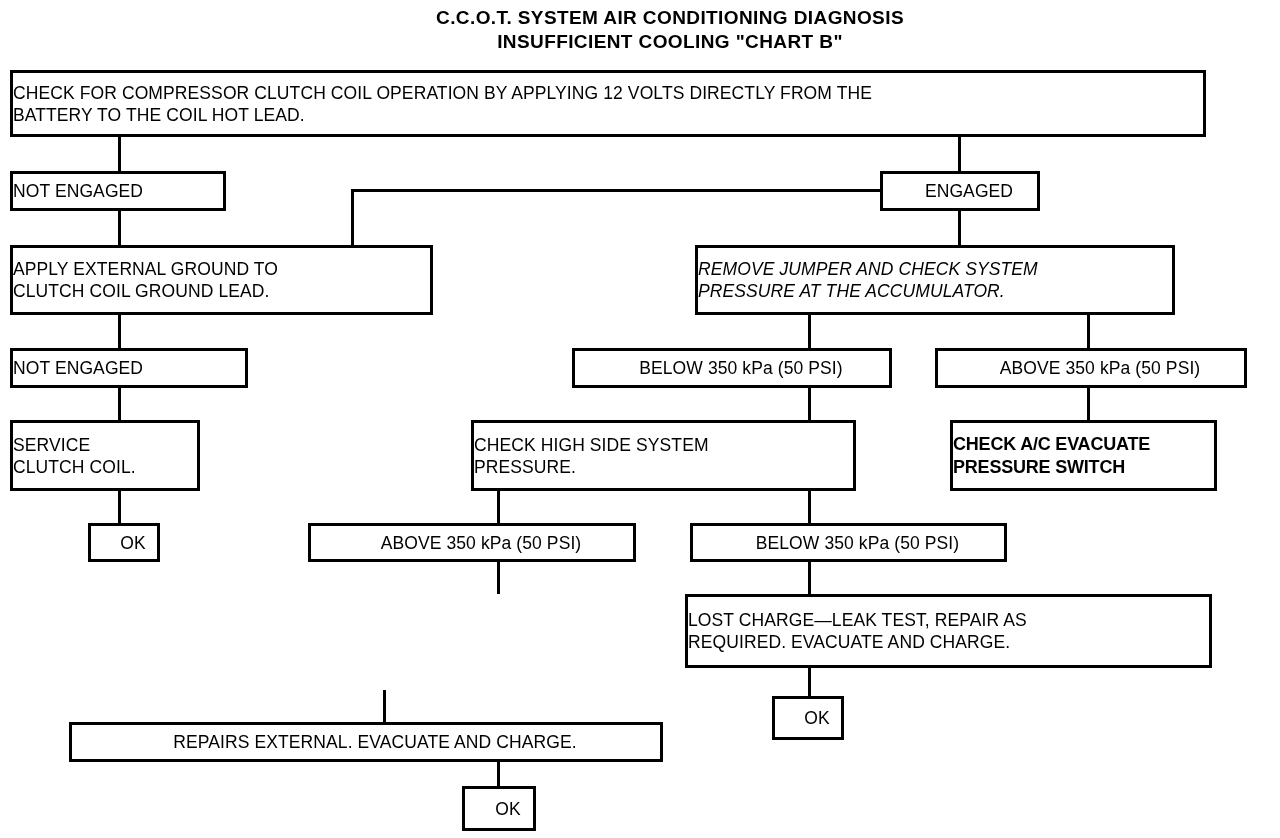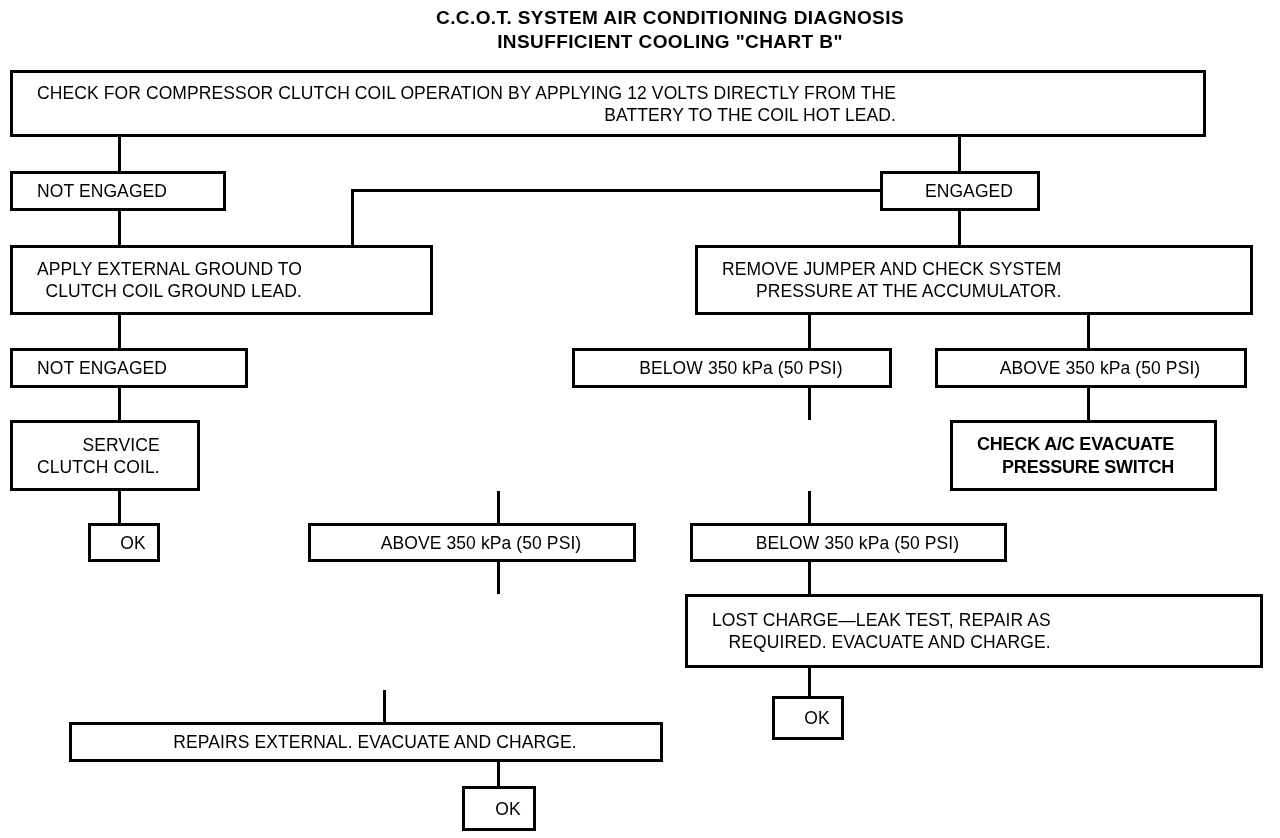--- a/index.html
+++ b/index.html
@@ -40,26 +40,25 @@
     position: absolute;
     box-sizing: border-box;
     background: #ffffff;
     border: 3px solid #000000;
     display: flex;
     align-items: center;
     z-index: 2;
   }
   .node .txt {
     display: block;
-    padding: 0 24px;
+    padding: 0 0;
     font-size: 17.5px;
     line-height: 22px;
     letter-spacing: 0.1px;
     white-space: pre-line;
-    text-align: right;
   }
   .node.center .txt { width: 100%; text-align: center; padding: 0 6px; margin-left: 18px; }
   .node.bold .txt {
     font-weight: bold;
     font-size: 18px;
     line-height: 23px;
     letter-spacing: -0.2px;
   }
 
   
@@ -129,21 +128,21 @@
 
   <div class="node center" style="left:880px; top:171px; width:160px; height:40px;">
     <span class="txt">ENGAGED</span>
   </div>
 
   <div class="node" style="left:10px; top:245px; width:423px; height:70px;">
     <span class="txt">APPLY EXTERNAL GROUND TO
 CLUTCH COIL GROUND LEAD.</span>
   </div>
 
-  <div class="node" style="left:695px; top:245px; width:558px; height:70px;">
+  <div class="node" style="left:695px; top:245px; width:480px; height:70px;font-style:italic;">
     <span class="txt">REMOVE JUMPER AND CHECK SYSTEM
 PRESSURE AT THE ACCUMULATOR.</span>
   </div>
 
   <div class="node" style="left:10px; top:348px; width:238px; height:40px;">
     <span class="txt">NOT ENGAGED</span>
   </div>
 
   <div class="node center" style="left:572px; top:348px; width:320px; height:40px;">
     <span class="txt">BELOW 350  kPa (50 PSI)</span>
@@ -151,40 +150,44 @@
 
   <div class="node center" style="left:935px; top:348px; width:312px; height:40px;">
     <span class="txt">ABOVE 350 kPa (50 PSI)</span>
   </div>
 
   <div class="node" style="left:10px; top:420px; width:190px; height:71px;">
     <span class="txt">SERVICE
 CLUTCH COIL.</span>
   </div>
 
+  <div class="node" style="left:471px; top:420px; width:385px; height:71px;">
+    <span class="txt">CHECK HIGH SIDE SYSTEM
+PRESSURE.</span>
+  </div>
 
   <div class="node bold" style="left:950px; top:420px; width:267px; height:71px;">
     <span class="txt">CHECK A/C EVACUATE
 PRESSURE SWITCH</span>
   </div>
 
   <div class="node center" style="left:88px; top:523px; width:72px; height:39px;">
     <span class="txt">OK</span>
   </div>
 
   <div class="node center" style="left:308px; top:523px; width:328px; height:39px;">
     <span class="txt">ABOVE 350 kPa (50 PSI)</span>
   </div>
 
   <div class="node center" style="left:690px; top:523px; width:317px; height:39px;">
     <span class="txt">BELOW 350 kPa (50 PSI)</span>
   </div>
 
 
-  <div class="node" style="left:685px; top:594px; width:578px; height:74px;">
+  <div class="node" style="left:685px; top:594px; width:527px; height:74px;">
     <span class="txt">LOST CHARGE—LEAK TEST, REPAIR AS
 REQUIRED.  EVACUATE AND CHARGE.</span>
   </div>
 
   <div class="node center" style="left:772px; top:696px; width:72px; height:44px;">
     <span class="txt">OK</span>
   </div>
 
   <div class="node center" style="left:69px; top:722px; width:594px; height:40px;">
     <span class="txt">REPAIRS EXTERNAL.  EVACUATE AND CHARGE.</span>

